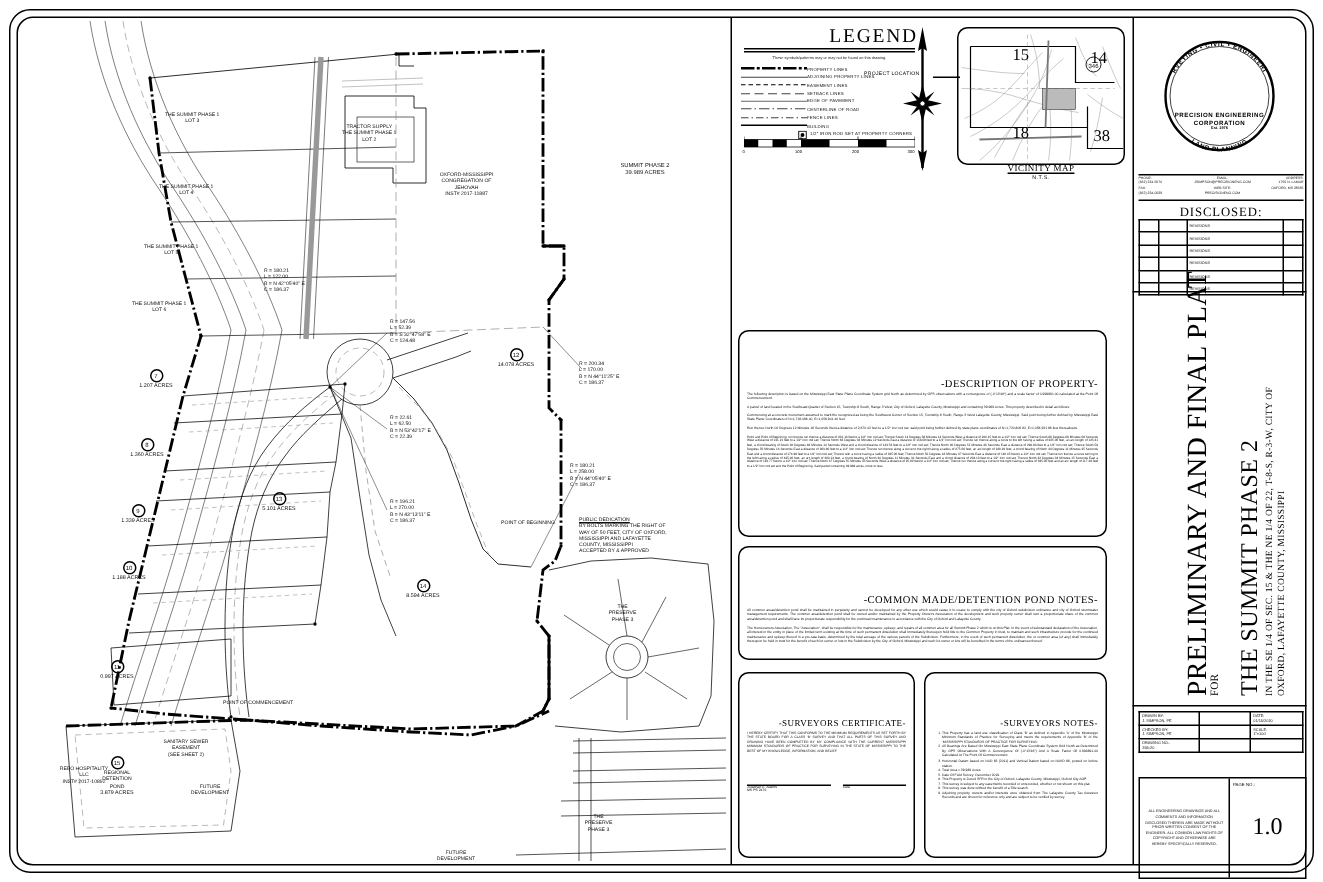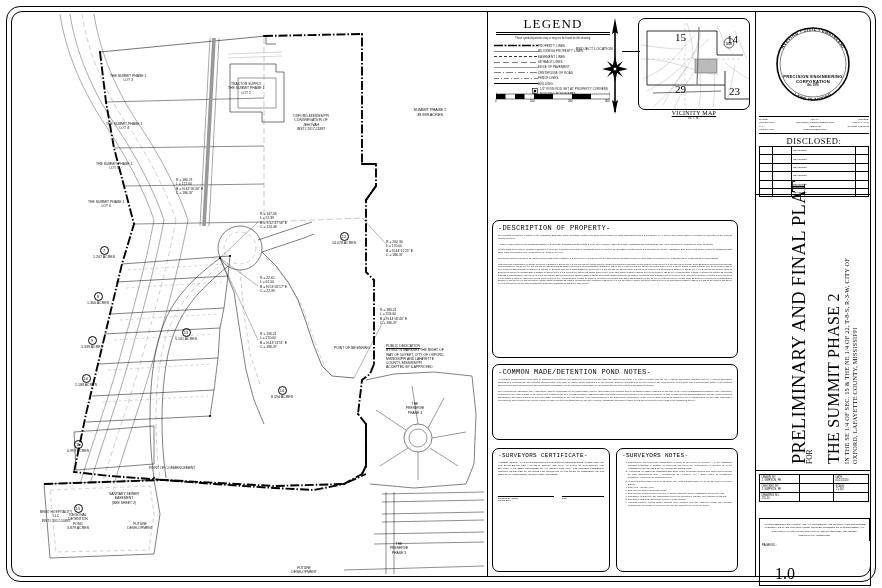--- a/index.html
+++ b/index.html
@@ -56,22 +56,22 @@
   .mt2{font-size:16px;letter-spacing:.3px;}
   .mt3{font-size:6.3px;letter-spacing:.2px;}
   
   .tbl2{width:100%;border-collapse:collapse;}
   .tbl2 td{border:0.45px solid #000;font-size:2.6px;padding:1px 1.5px;color:#111;vertical-align:top;}
   .pageno{font-family:"Liberation Serif",serif;font-size:16px;text-align:center;}
   .pageno-lbl{font-size:2.9px;}
   .disclaimer{font-size:2.5px;line-height:1.45;text-align:center;color:#111;padding:3px;}
   
   .note-h{
-    font-family:Liberation Mono, monospace;text-align:left;font-size:7px;letter-spacing:.3px;
-    border-bottom:0px;margin-bottom:2px;
+    font-family:Liberation Serif, serif;text-align:right;font-size:7px;letter-spacing:.3px;
+    border-bottom:0px;margin-bottom:2px;margin-top:28px;
   }
   .note-b{font-size:2.25px;line-height:1.38;text-align:justify;color:#111;}
   .note-b p{margin:0 0 2.5px 0;}
   .tiny{font-size:2.1px;line-height:1.35;}
   .sig-line{border-bottom:0.5px solid #000;height:6px;}
   .sig-lbl{font-size:2.3px;}
   
   .vm-num{font-family:"Liberation Serif",serif;font-size:11px;position:absolute;}
   .vm-cap{font-family:"Liberation Serif",serif;font-size:6px;text-align:center;letter-spacing:.3px;}
   .vm-cap2{font-size:3.6px;text-align:center;letter-spacing:.3px;}
@@ -370,21 +370,21 @@
       <span>R = 180.21</span><br>
       <span>L = 122.00</span><br>
       <span>B = N 42°05'40" E</span><br>
       <span>C = 186.37</span>
     </div>
   </div>
 
   <div style="position:absolute;left:487px;top:12px;width:0.7px;height:564px;background:#000;"></div>
 
   <div class="panel" style="left:494px;top:16px;width:118px;height:100px;">
-    <div class="legend-title" style="text-align:center;">LEGEND</div>
+    <div class="legend-title" style="text-align:right;">LEGEND</div>
     <div style="height:1.2px;background:#000;margin:0 2px 1px 2px;"></div>
     <div style="height:0.5px;background:#000;margin:0 2px 2px 2px;"></div>
     <div class="legend-sub">These symbols/patterns may or may not be found on this drawing.</div>
 
     <div style="margin-top:3px;">
       <div class="leg-row">
         <div class="leg-key">
             <svg width="44" height="3">
               <line x1="0" y1="1.5" x2="44" y2="1.5" stroke="#000" stroke-width="1.6" stroke-dasharray="9 1.5 2 1.5"></line>
             </svg>
@@ -547,22 +547,22 @@
       <rect x="56" y="40" width="22" height="14" fill="#bbb" stroke="#333" stroke-width="0.4"></rect>
 
       <circle cx="90" cy="24" r="5" fill="none" stroke="#000" stroke-width="0.6"></circle>
       <text x="90" y="26" font-size="4" text-anchor="middle" font-family="Liberation Sans">346</text>
 
       <line x1="14" y1="74" x2="82" y2="72" stroke="#777" stroke-width="1.2"></line>
       <line x1="60" y1="8" x2="58" y2="66" stroke="#777" stroke-width="1.2"></line>
     </svg>
     <span class="vm-num" style="left:36px;top:12px;">15</span>
     <span class="vm-num" style="left:88px;top:14px;">14</span>
-    <span class="vm-num" style="left:36px;top:64px;">29</span>
-    <span class="vm-num" style="left:90px;top:66px;">23</span>
+    <span class="vm-num" style="left:36px;top:64px;">18</span>
+    <span class="vm-num" style="left:90px;top:66px;">38</span>
   </div>
   <div style="position:absolute;left:638px;top:110px;width:112px;">
     <div class="vm-cap" style="text-decoration:underline;">VICINITY MAP</div>
     <div class="vm-cap2">N.T.S.</div>
   </div>
 
   <div class="proj-lbl" style="position:absolute;left:576px;top:47px;">PROJECT LOCATION</div>
   <div style="position:absolute;left:622px;top:51px;width:18px;height:0.6px;background:#000;"></div>
 
   <div class="panel rndbox" style="left:492px;top:220px;width:246px;height:138px;padding:3px 5px;">
@@ -743,21 +743,21 @@
             <span>DRAWING NO.:</span><br>
             <span>255-20</span>
           </td>
           <td></td>
           <td></td>
         </tr>
       </tbody>
         </table>
     </div>
 
-    <div style="position:absolute;left:4px;top:506px;width:110px;height:66px;display:flex;border:0.45px solid #000;flex-direction:column;">
+    <div style="position:absolute;left:4px;top:506px;width:110px;height:66px;display:flex;border:0.45px solid #000;">
       <div style="flex:1;border-right:0.45px solid #000;display:flex;align-items:center;">
         <div class="disclaimer">ALL ENGINEERING DRAWINGS AND ALL COMMENTS AND INFORMATION DISCLOSED THEREIN ARE MADE WITHOUT PRIOR WRITTEN CONSENT OF THE ENGINEER. ALL COMMON LAW RIGHTS OF COPYRIGHT AND OTHERWISE ARE HEREBY SPECIFICALLY RESERVED.</div>
       </div>
       <div style="width:46px;padding:2px;">
         <div class="pageno-lbl">PAGE NO.:</div>
         <div class="pageno" style="margin-top:18px;">1.0</div>
       </div>
     </div>
   </div>
 

